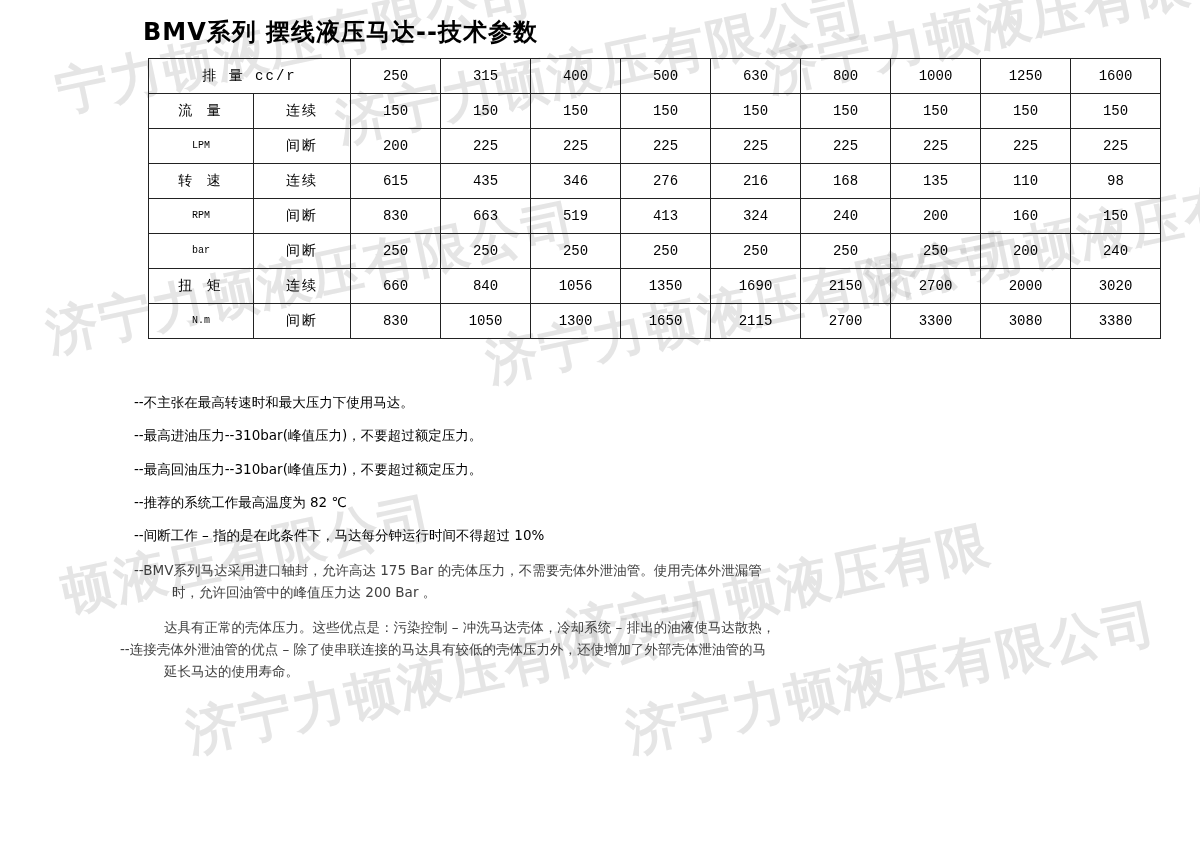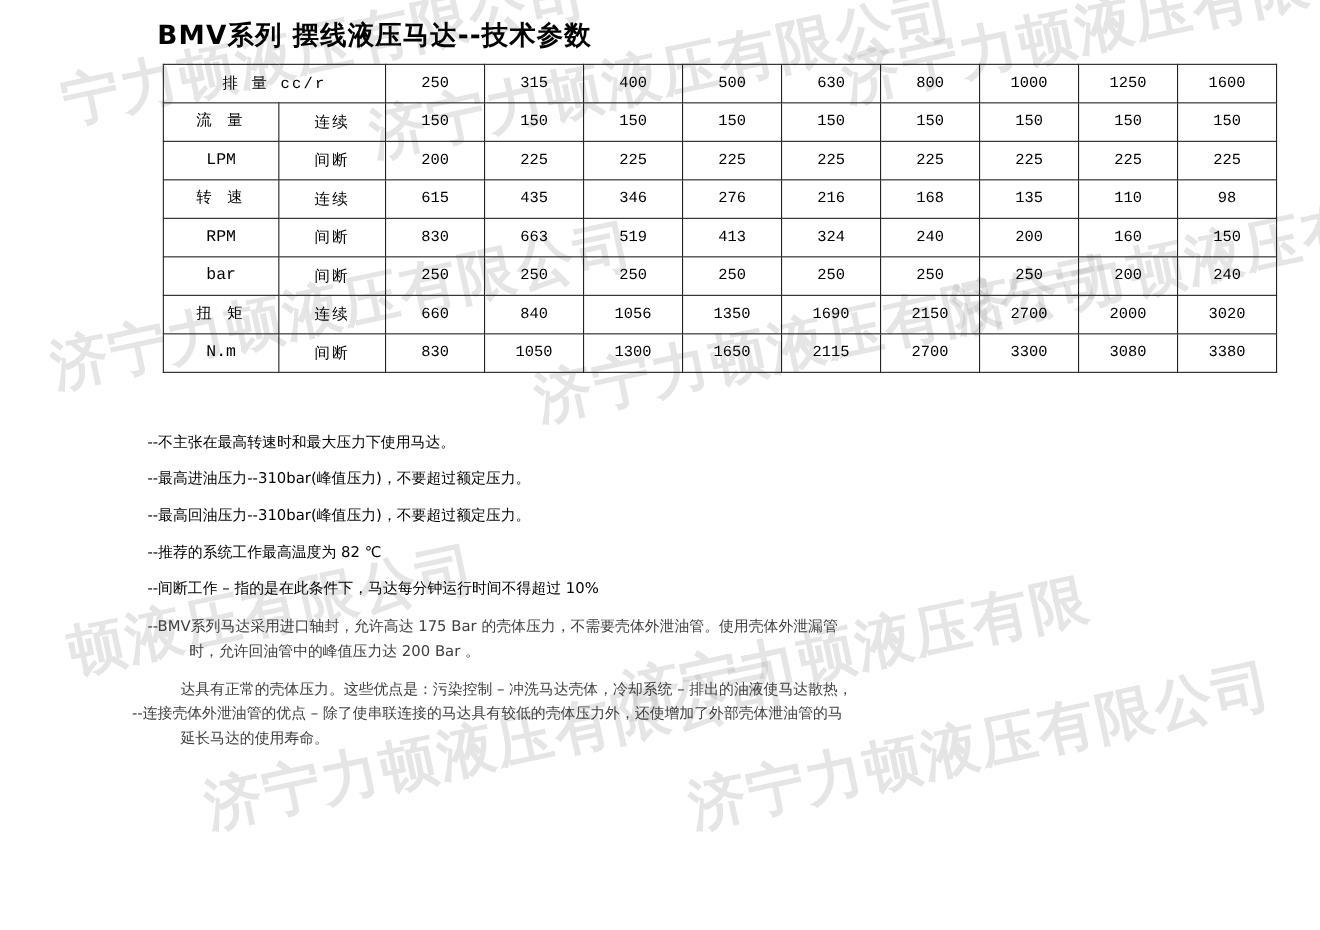--- a/index.html
+++ b/index.html
@@ -75,21 +75,21 @@
     color: #000;
   }
   td.row-group {
     width: 96px;
     font-size: 15px;
     letter-spacing: 3px;
     font-weight: 500;
   }
   td.row-group .g-line2 {
     letter-spacing: 0px;
-    font-size: 15px;
+    font-size: 10px;
     text-align: center;
   }
   td.sub {
     width: 88px;
     font-size: 13px;
     letter-spacing: 2px;
   }
   td.hdr-label {
     font-size: 15px;
     letter-spacing: 2px;

